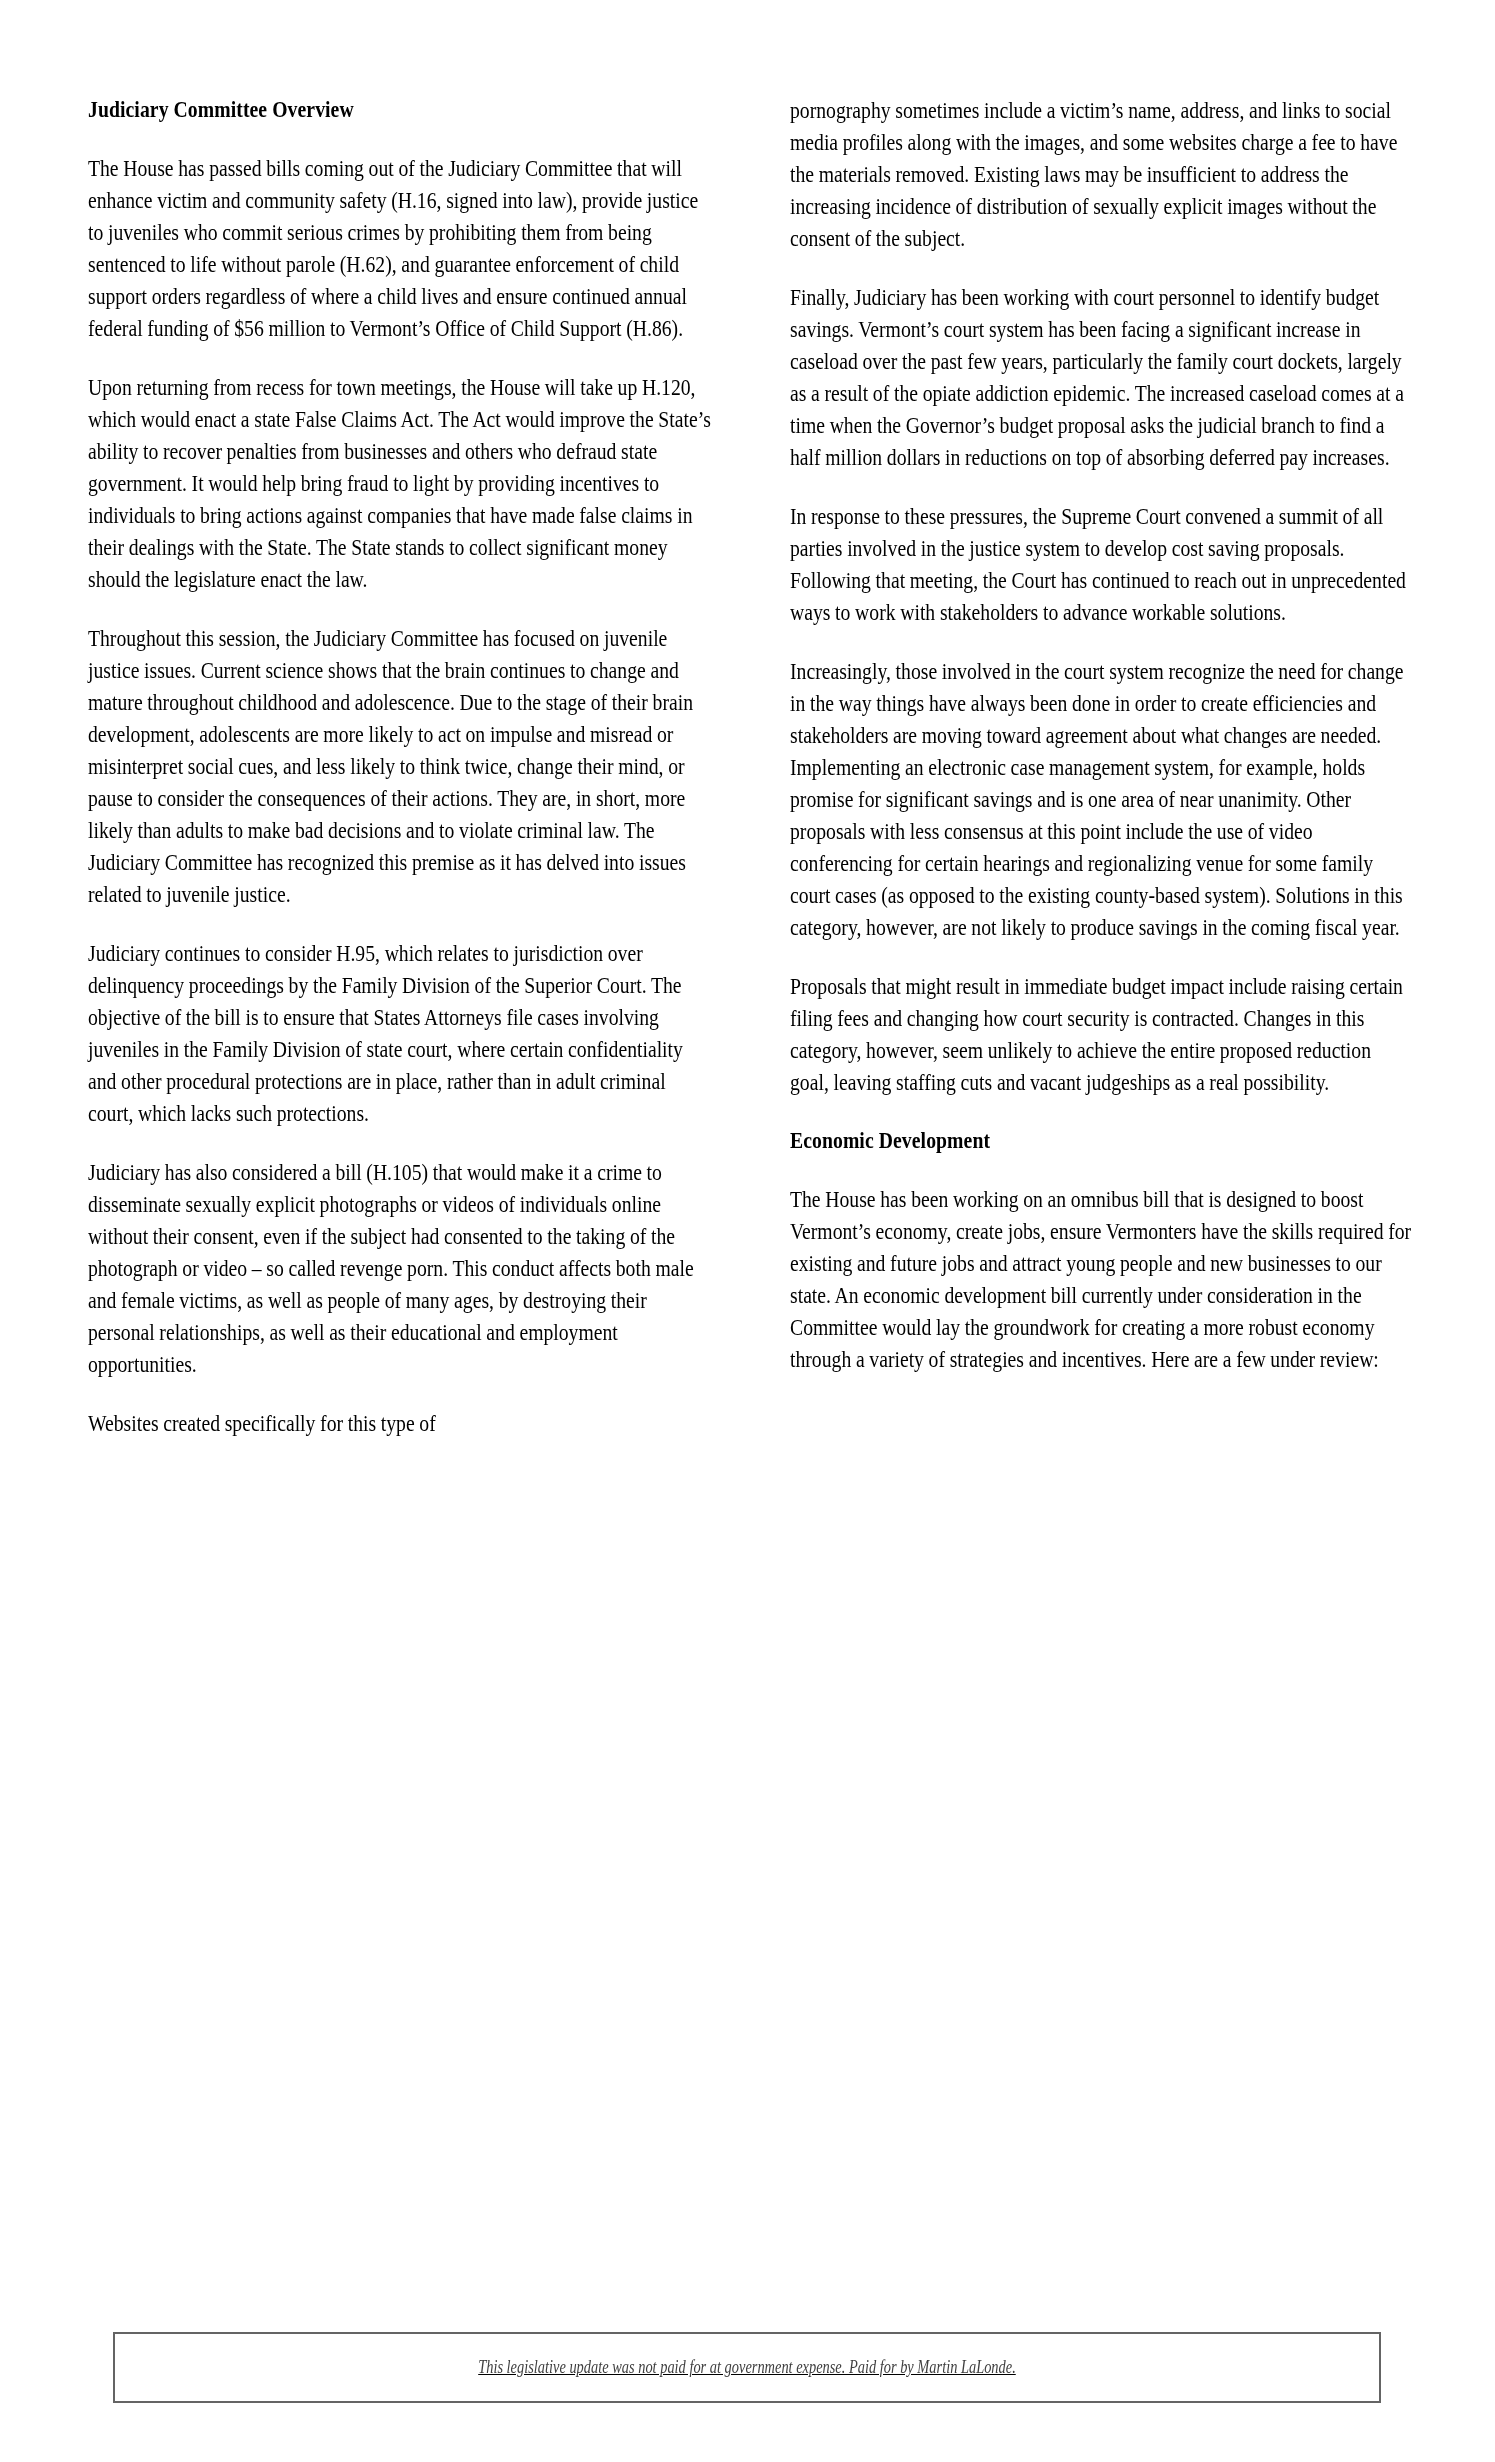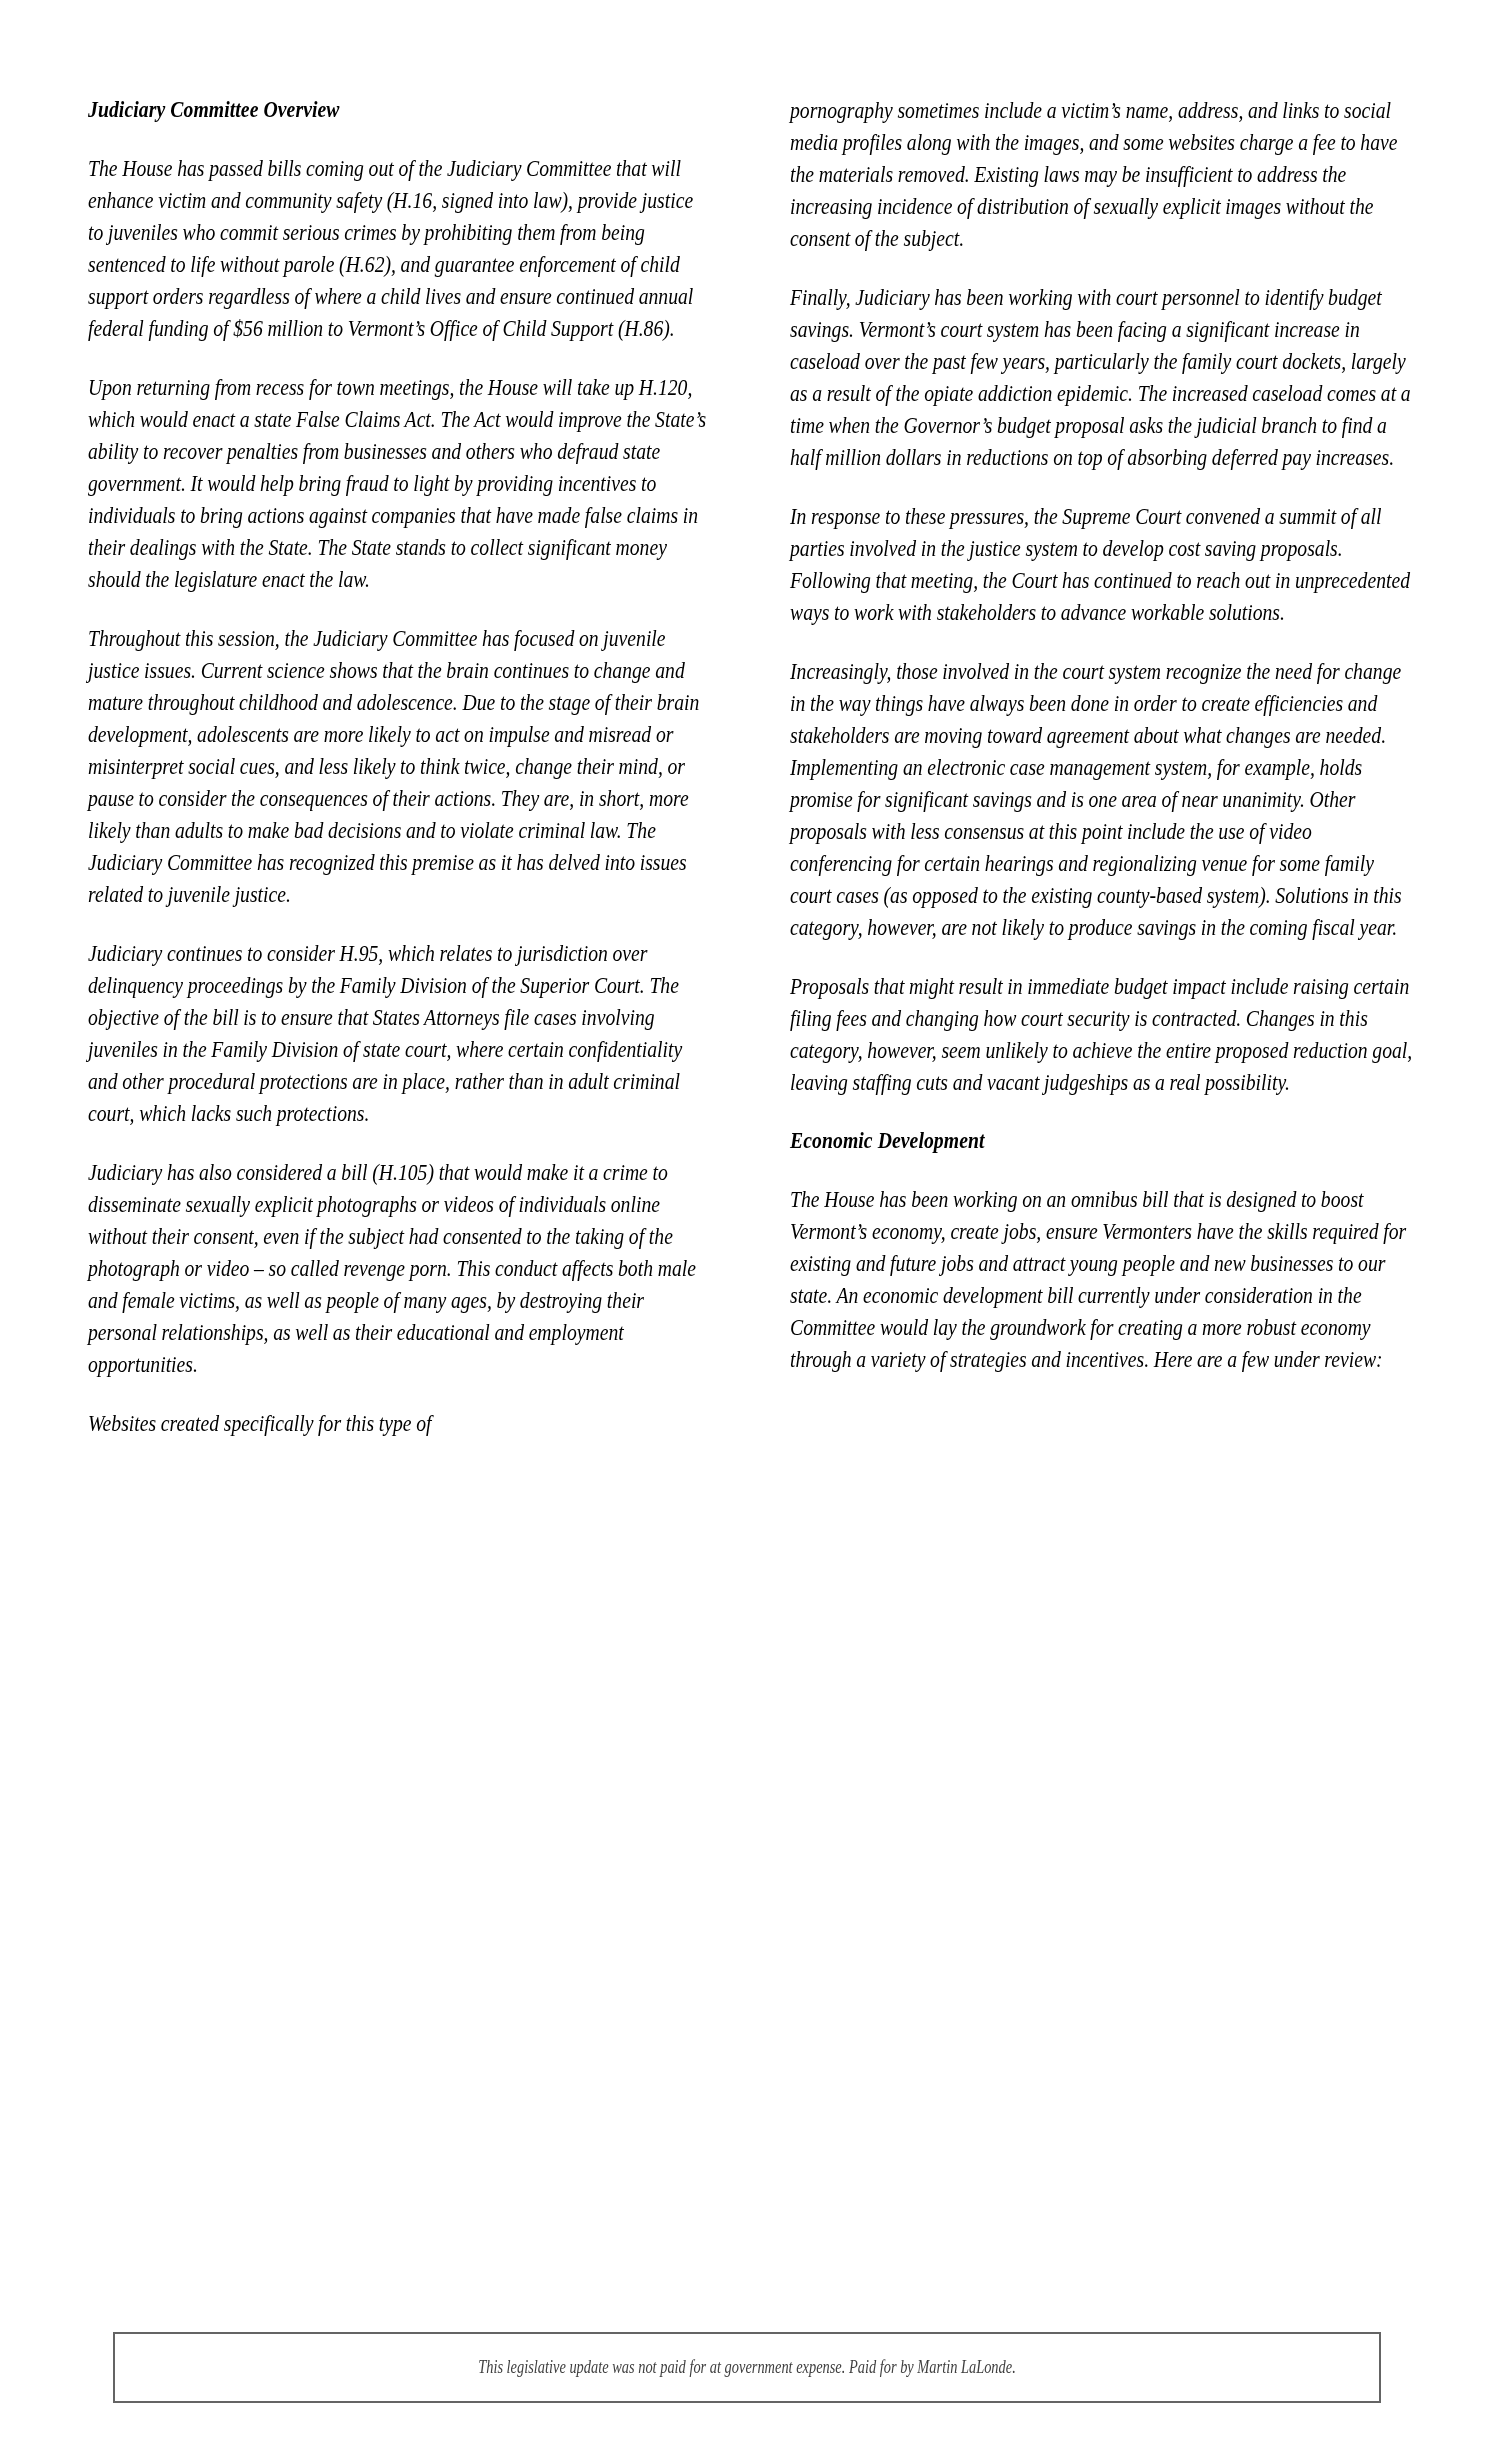--- a/index.html
+++ b/index.html
@@ -35,21 +35,20 @@
     height: 2181px;
     display: flex;
     flex-direction: row;
     justify-content: space-between;
     align-items: flex-start;
   }
 
   .col {
     width: 623px;
     box-sizing: border-box;
-    font-style: italic;
   }
 
   h2.section-heading {
     font-family: "Liberation Serif", "DejaVu Serif", serif;
     font-weight: bold;
     font-size: 24px;
     line-height: 30.5px;
     margin: 0 0 27px 0;
     letter-spacing: 0.1px;
     transform: scaleX(0.82);
@@ -84,20 +83,21 @@
     left: 113px;
     top: 2332px;
     width: 1268px;
     height: 71px;
     box-sizing: border-box;
     border: 2.3px solid #646464;
     background: #ffffff;
     display: flex;
     align-items: center;
     justify-content: center;
+    text-decoration: underline;
   }
 
   .disclaimer-text {
     font-family: "Liberation Serif", "DejaVu Serif", serif;
     font-style: italic;
     font-size: 18px;
     line-height: 21px;
     color: #3f3f3f;
     text-align: center;
     transform: scaleX(0.80);

